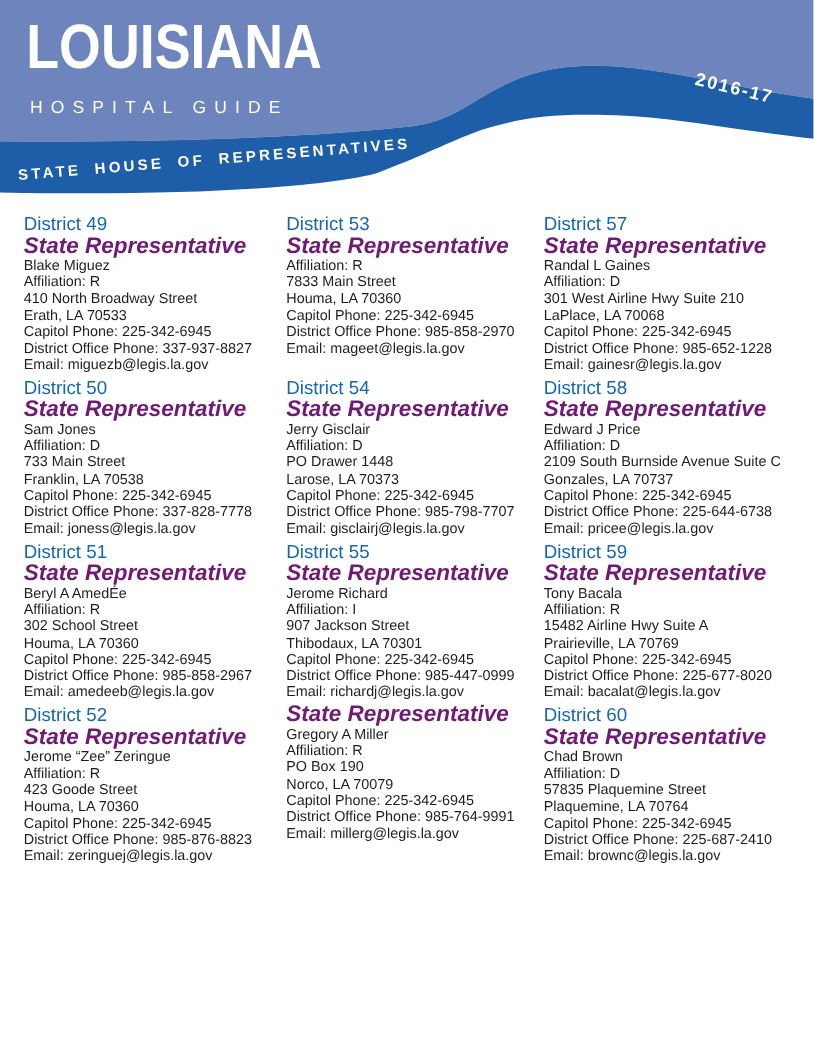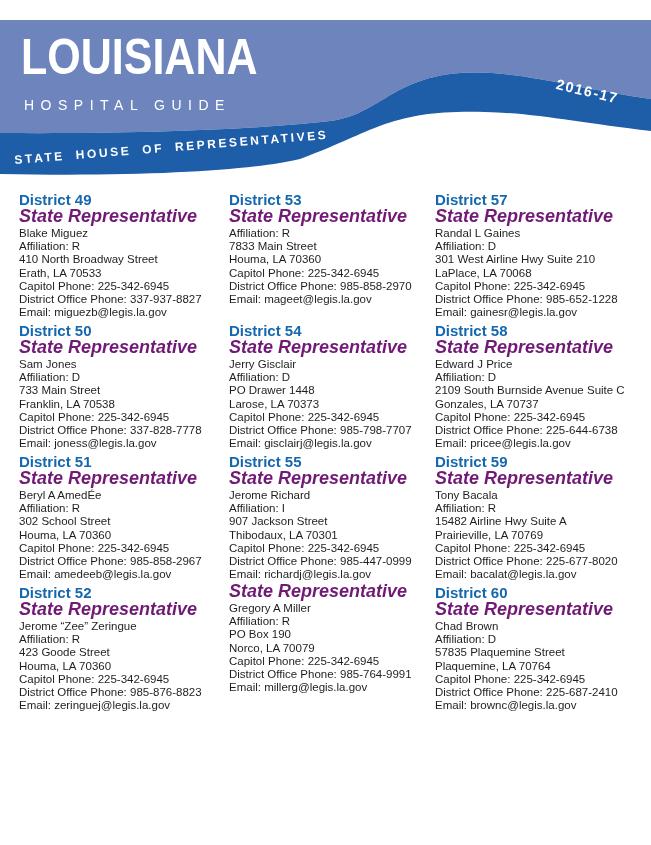--- a/index.html
+++ b/index.html
@@ -5,21 +5,20 @@
   * { margin: 0; padding: 0; box-sizing: border-box; }
   html, body { background: #ffffff; }
   body { font-family: "Liberation Sans", sans-serif; }
 
   .page {
     position: relative;
     width: 651px;
     height: 737px;
     background: #ffffff;
     overflow: hidden;
-    margin-top: 20px;
   }
 
   
   .header {
     position: absolute;
     top: 0; left: 0;
     width: 651px; height: 170px;
   }
   .header svg { position: absolute; top: 0; left: 0; }
 
@@ -79,21 +78,21 @@
     display: grid;
     grid-template-columns: 210px 206px 1fr;
     grid-template-rows: repeat(4, 131px);
     grid-auto-flow: column;
     padding: 0 8px 0 19px;
   }
   .card { overflow: visible; }
   .card h3 {
     color: #1568af;
     font-size: 15px;
-    font-weight: bold;
+    font-weight: normal;
     line-height: 18px;
   }
   .card .role {
     color: #701a75;
     font-size: 18px;
     font-style: italic;
     font-weight: bold;
     line-height: 15px;
     margin-bottom: 3px;
   }

